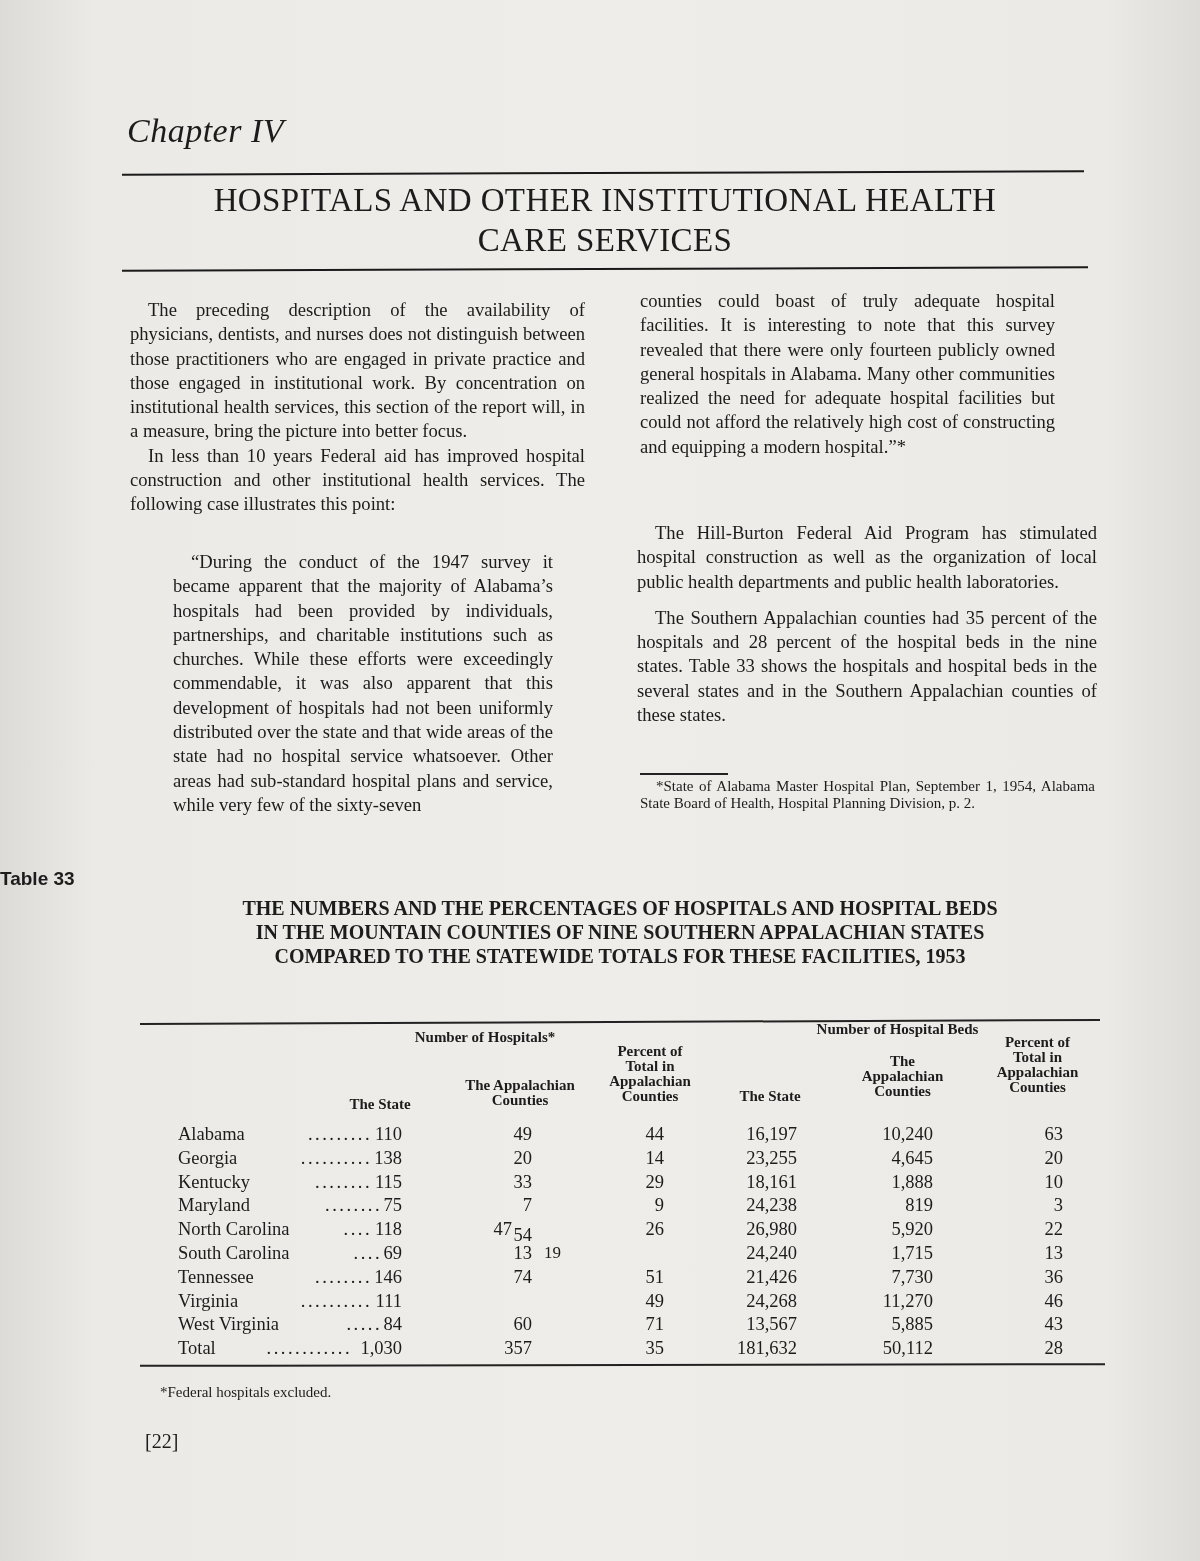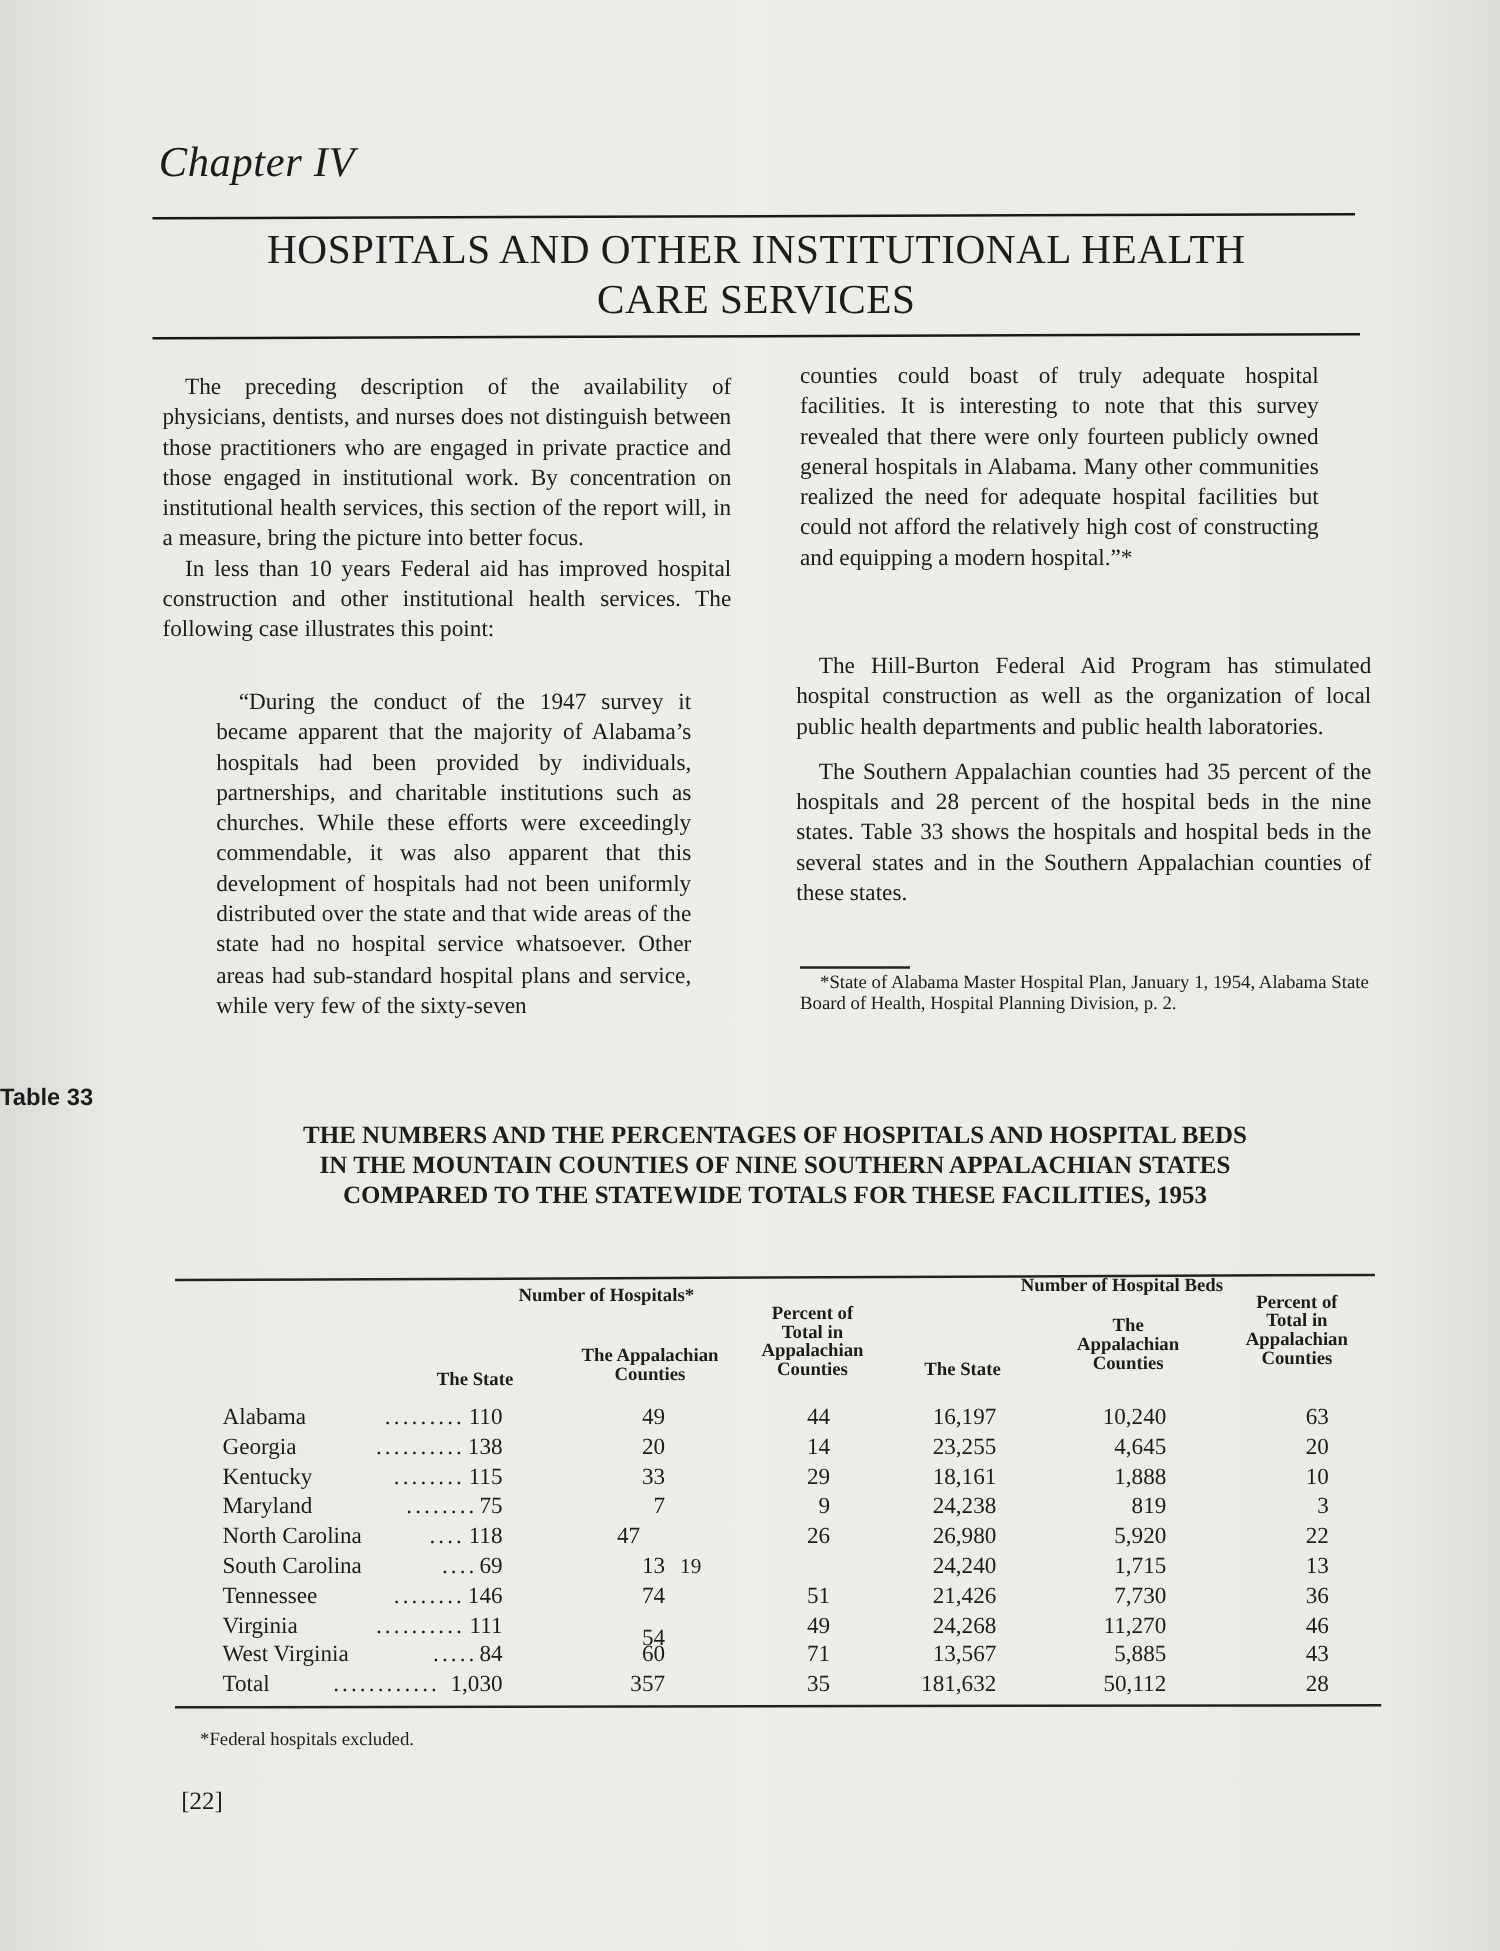--- a/index.html
+++ b/index.html
@@ -73,21 +73,21 @@
   <p>counties could boast of truly adequate hospital facilities. It is interesting to note that this survey revealed that there were only fourteen publicly owned general hospitals in Alabama. Many other communities realized the need for adequate hospital facilities but could not afford the relatively high cost of constructing and equipping a modern hospital.”*</p>
 </div>
 
 <div class="col col-right-b">
   <p>The Hill-Burton Federal Aid Program has stimulated hospital construction as well as the organization of local public health departments and public health laboratories.</p>
   <p>The Southern Appalachian counties had 35 percent of the hospitals and 28 percent of the hospital beds in the nine states. Table 33 shows the hospitals and hospital beds in the several states and in the Southern Appalachian counties of these states.</p>
 </div>
 
 <div class="fn-rule"></div>
 <div class="footnote">
-  <p>*State of Alabama Master Hospital Plan, January 1, 1954, Alabama State Board of Health, Hospital Planning Division, p. 2.</p>
+  <p>*State of Alabama Master Hospital Plan, September 1, 1954, Alabama State Board of Health, Hospital Planning Division, p. 2.</p>
 </div>
 
 <div class="tbl-num" style="width:1200px;">Table 33</div>
 <div class="tbl-title">THE NUMBERS AND THE PERCENTAGES OF HOSPITALS AND HOSPITAL BEDS IN THE MOUNTAIN COUNTIES OF NINE SOUTHERN APPALACHIAN STATES COMPARED TO THE STATEWIDE TOTALS FOR THESE FACILITIES, 1953</div>
 
 <div class="tbl-rule-top"></div>
 
 <div class="hdr" style="left:395px; top:1030px; width:180px;">Number of Hospitals*</div>
 <div class="hdr" style="left:790px; top:1022px; width:215px;">Number of Hospital Beds</div>
 
@@ -166,21 +166,21 @@
       <div style="position: absolute; left: 412px; width: 120px; top: 1264.8px; text-align: right; font-size: 18.5px; line-height: 24px;">74</div>
       <div style="position: absolute; left: 544px; width: 120px; top: 1264.8px; text-align: right; font-size: 18.5px; line-height: 24px;">51</div>
       <div style="position: absolute; left: 677px; width: 120px; top: 1264.8px; text-align: right; font-size: 18.5px; line-height: 24px;">21,426</div>
       <div style="position: absolute; left: 813px; width: 120px; top: 1264.8px; text-align: right; font-size: 18.5px; line-height: 24px;">7,730</div>
       <div style="position: absolute; left: 943px; width: 120px; top: 1264.8px; text-align: right; font-size: 18.5px; line-height: 24px;">36</div>
     </div>
     <div>
       <div style="position: absolute; left: 178px; top: 1288.6px; font-size: 18.5px; line-height: 24px; white-space: nowrap;">Virginia</div>
       <div style="position: absolute; left: 178px; top: 1288.6px; width: 194px; text-align: right; font-size: 18.5px; line-height: 24px; letter-spacing: 2.5px; white-space: nowrap;">..........</div>
       <div style="position: absolute; left: 282px; width: 120px; top: 1288.6px; text-align: right; font-size: 18.5px; line-height: 24px;">111</div>
-      <div style="position: absolute; left: 412px; width: 120px; top: 1299px; text-align: right; font-size: 18.5px; line-height: 24px;">54</div>
+      <div style="position: absolute; left: 412px; width: 120px; top: 1223px; text-align: right; font-size: 18.5px; line-height: 24px;">54</div>
       <div style="position: absolute; left: 544px; width: 120px; top: 1288.6px; text-align: right; font-size: 18.5px; line-height: 24px;">49</div>
       <div style="position: absolute; left: 677px; width: 120px; top: 1288.6px; text-align: right; font-size: 18.5px; line-height: 24px;">24,268</div>
       <div style="position: absolute; left: 813px; width: 120px; top: 1288.6px; text-align: right; font-size: 18.5px; line-height: 24px;">11,270</div>
       <div style="position: absolute; left: 943px; width: 120px; top: 1288.6px; text-align: right; font-size: 18.5px; line-height: 24px;">46</div>
     </div>
     <div>
       <div style="position: absolute; left: 178px; top: 1312.4px; font-size: 18.5px; line-height: 24px; white-space: nowrap;">West Virginia</div>
       <div style="position: absolute; left: 178px; top: 1312.4px; width: 204px; text-align: right; font-size: 18.5px; line-height: 24px; letter-spacing: 2.5px; white-space: nowrap;">.....</div>
       <div style="position: absolute; left: 282px; width: 120px; top: 1312.4px; text-align: right; font-size: 18.5px; line-height: 24px;">84</div>
       <div style="position: absolute; left: 412px; width: 120px; top: 1312.4px; text-align: right; font-size: 18.5px; line-height: 24px;">60</div>

